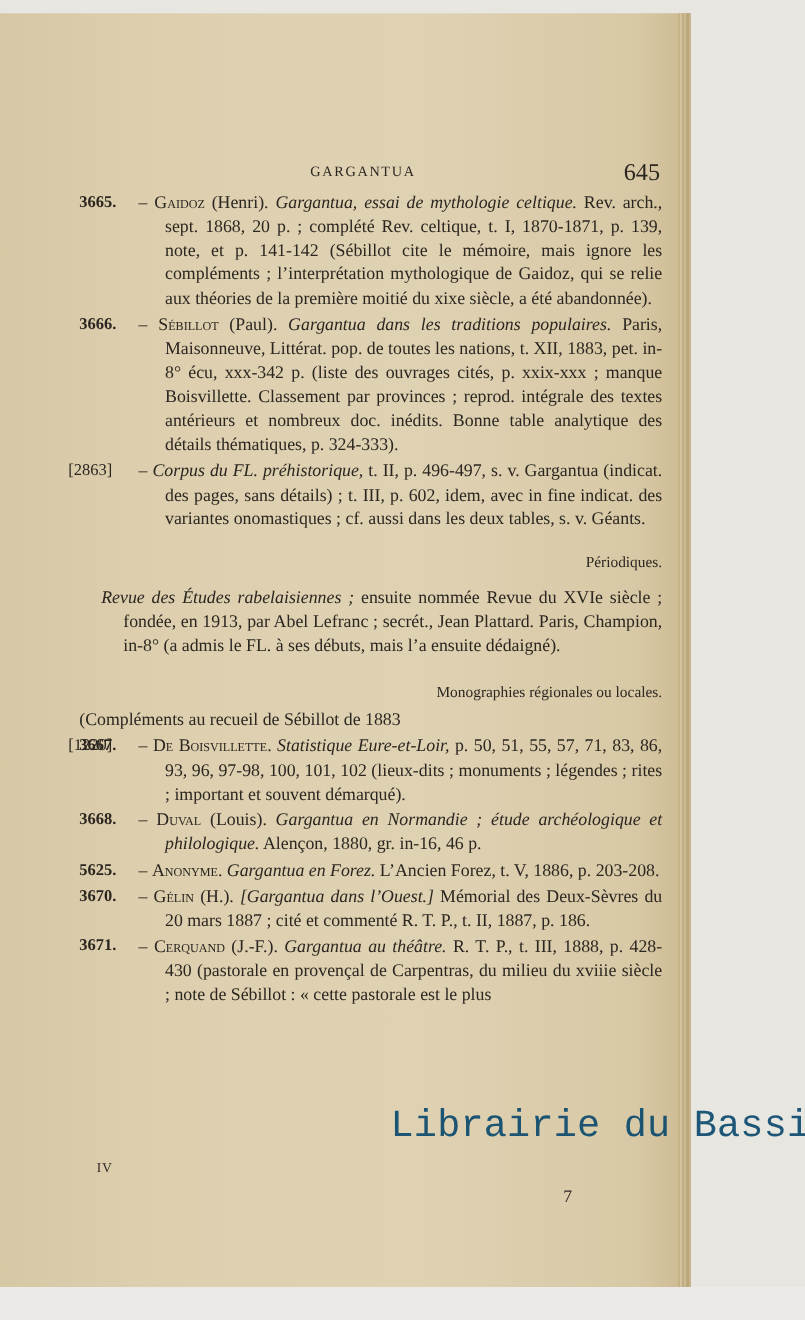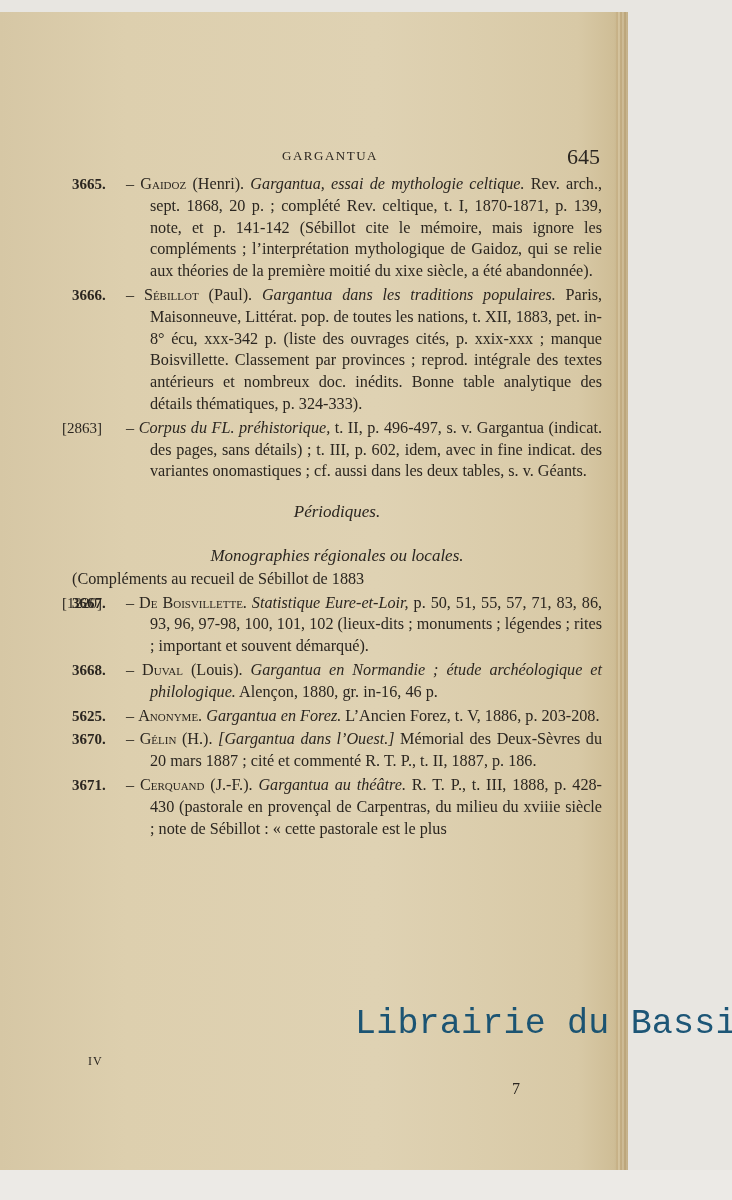--- a/index.html
+++ b/index.html
@@ -36,21 +36,21 @@
     position: absolute; left: 72px; top: 162px; width: 530px;
     font-size: 16.2px; line-height: 21.8px;
   }
   .entry { position: relative; padding-left: 78px; margin-bottom: 2px; text-align: justify; }
   .entry .num {
     position: absolute; left: 0; top: 0; font-weight: bold; font-size: 15px;
   }
   .entry .num.ref { font-weight: normal; left: -10px; }
   .sc { font-variant: small-caps; }
   i, .it { font-style: italic; }
-  .section-title { text-align: center; font-style: italic; font-size: 17px; margin: 18px 0 10px 0; }
+  .section-title { text-align: right; font-size: 14px; margin: 18px 0 10px 0; }
   .para { text-indent: -20px; padding-left: 40px; text-align: justify; }
   .centered { }
   .sig { position: absolute; left: 88px; top: 1042px; font-size: 12px; letter-spacing: 1px; }
   .folio { position: absolute; left: 512px; top: 1068px; font-size: 16px; }
   .watermark {
     position: absolute; left: 355px; top: 1004px; font-family: Liberation Mono, monospace;
     font-size: 35px; color: #0c4a6e; opacity: 0.92; white-space: nowrap; letter-spacing: 0.2px;
   }
 </style>
 </head>
@@ -72,20 +72,23 @@
           <span class="num">3666.</span>
           <span style="display: block; text-indent: -24px; margin-left: 0px;"><span><span>– </span><span class="sc">Sébillot</span><span> (Paul). </span><i>Gargantua dans les traditions populaires.</i><span> Paris, Maisonneuve, Littérat. pop. de toutes les nations, t. XII, 1883, pet. in-8° écu, xxx-342 p. (liste des ouvrages cités, p. xxix-xxx ; manque Boisvillette. Classement par provinces ; reprod. intégrale des textes antérieurs et nombreux doc. inédits. Bonne table analytique des détails thématiques, p. 324-333).</span></span></span>
         </div>
         <div class="entry" style="padding-left: 78px;">
           <span class="num ref">[2863]</span>
           <span style="display: block; text-indent: -24px; margin-left: 0px;"><span><span>– </span><span class="sc"></span><span></span><i>Corpus du FL. préhistorique,</i><span> t. II, p. 496-497, s. v. Gargantua (indicat. des pages, sans détails) ; t. III, p. 602, idem, avec in fine indicat. des variantes onomastiques ; cf. aussi dans les deux tables, s. v. Géants.</span></span></span>
         </div>
       </div>
 
     <div class="section-title">Périodiques.</div>
+    <div class="para">
+      <i>Revue des Études rabelaisiennes ;</i><span> ensuite nommée Revue du XVIe siècle ; fondée, en 1913, par Abel Lefranc ; secrét., Jean Plattard. Paris, Champion, in-8° (a admis le FL. à ses débuts, mais l’a ensuite dédaigné).</span>
+    </div>
 
     <div class="section-title" style="margin-top:22px;margin-bottom:2px;">Monographies régionales ou locales.</div>
     <div class="centered">(Compléments au recueil de Sébillot de 1883</div>
 
     <div id="entries-b">
         <div class="entry" style="padding-left: 78px;">
           <span class="num">3667.</span>
         </div>
         <div class="entry" style="padding-left: 78px;">
           <span class="num ref">[1220]</span>

